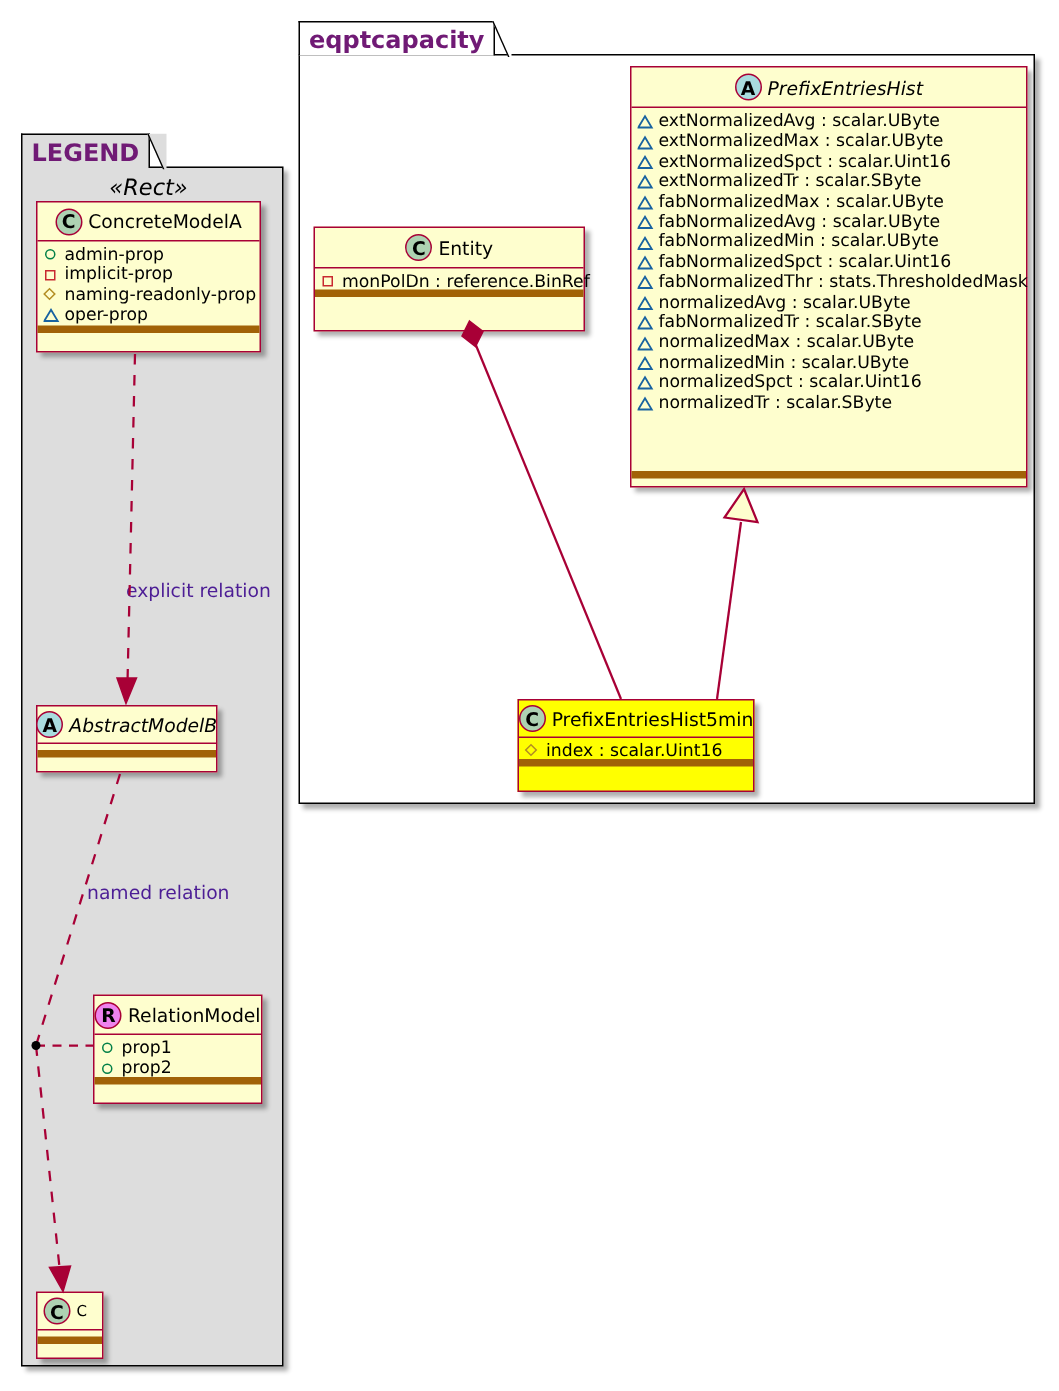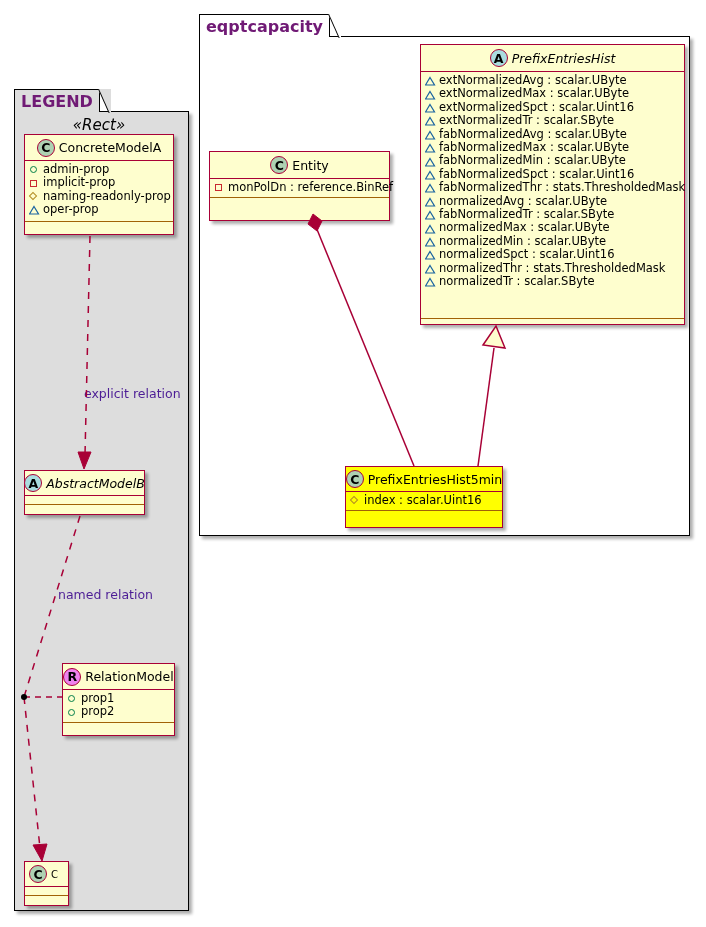--- a/index.html
+++ b/index.html
@@ -19,21 +19,21 @@
   }
   .umlbox.hl{background:#FFFF00;border:1px solid #A80036;}
   .uml-title{
     display:flex;align-items:center;justify-content:center;
     position:relative;height:27px;font-size:12.5px;color:#000;
     border-bottom:1px solid #A80036;box-sizing:border-box;
   }
   .uml-title .txt{white-space:nowrap;}
   .uml-title.italic .txt{font-style:italic;}
   .uml-attrs{
-    padding:2px 0 2px 4px;border-bottom:1px solid #a16207;box-sizing:border-box;
+    padding:2px 0 2px 4px;border-bottom:5px solid #a16207;box-sizing:border-box;
   }
   .uml-empty{height:7px;box-sizing:border-box;}
   .attr{
     font-size:11.5px;color:#000;line-height:13.4px;white-space:nowrap;
     display:flex;align-items:center;
   }
   .attr .lbl{padding-left:3px;}
 
   
   .badge{
@@ -151,36 +151,36 @@
           </svg>
         </span>
         <span class="lbl">extNormalizedTr : scalar.SByte</span>
       </div>
     <div class="attr">
         <span class="mk triangle">
           <svg width="11" height="11">
             <polygon points="5,1.5 9.5,9 0.5,9" fill="none" stroke="#1963A0" stroke-width="1.2"></polygon>
           </svg>
         </span>
+        <span class="lbl">fabNormalizedMax : scalar.UByte</span>
+      </div>
+    <div class="attr">
+        <span class="mk triangle">
+          <svg width="11" height="11">
+            <polygon points="5,1.5 9.5,9 0.5,9" fill="none" stroke="#1963A0" stroke-width="1.2"></polygon>
+          </svg>
+        </span>
         <span class="lbl">fabNormalizedAvg : scalar.UByte</span>
       </div>
     <div class="attr">
         <span class="mk triangle">
           <svg width="11" height="11">
             <polygon points="5,1.5 9.5,9 0.5,9" fill="none" stroke="#1963A0" stroke-width="1.2"></polygon>
           </svg>
         </span>
-        <span class="lbl">fabNormalizedMax : scalar.UByte</span>
-      </div>
-    <div class="attr">
-        <span class="mk triangle">
-          <svg width="11" height="11">
-            <polygon points="5,1.5 9.5,9 0.5,9" fill="none" stroke="#1963A0" stroke-width="1.2"></polygon>
-          </svg>
-        </span>
         <span class="lbl">fabNormalizedMin : scalar.UByte</span>
       </div>
     <div class="attr">
         <span class="mk triangle">
           <svg width="11" height="11">
             <polygon points="5,1.5 9.5,9 0.5,9" fill="none" stroke="#1963A0" stroke-width="1.2"></polygon>
           </svg>
         </span>
         <span class="lbl">fabNormalizedSpct : scalar.Uint16</span>
       </div>
@@ -224,28 +224,20 @@
         </span>
         <span class="lbl">normalizedMin : scalar.UByte</span>
       </div>
     <div class="attr">
         <span class="mk triangle">
           <svg width="11" height="11">
             <polygon points="5,1.5 9.5,9 0.5,9" fill="none" stroke="#1963A0" stroke-width="1.2"></polygon>
           </svg>
         </span>
         <span class="lbl">normalizedSpct : scalar.Uint16</span>
-      </div>
-    <div class="attr">
-        <span class="mk triangle">
-          <svg width="11" height="11">
-            <polygon points="5,1.5 9.5,9 0.5,9" fill="none" stroke="#1963A0" stroke-width="1.2"></polygon>
-          </svg>
-        </span>
-        <span class="lbl">normalizedThr : stats.ThresholdedMask</span>
       </div>
     <div class="attr">
         <span class="mk triangle">
           <svg width="11" height="11">
             <polygon points="5,1.5 9.5,9 0.5,9" fill="none" stroke="#1963A0" stroke-width="1.2"></polygon>
           </svg>
         </span>
         <span class="lbl">normalizedTr : scalar.SByte</span>
       </div>
   </div>

